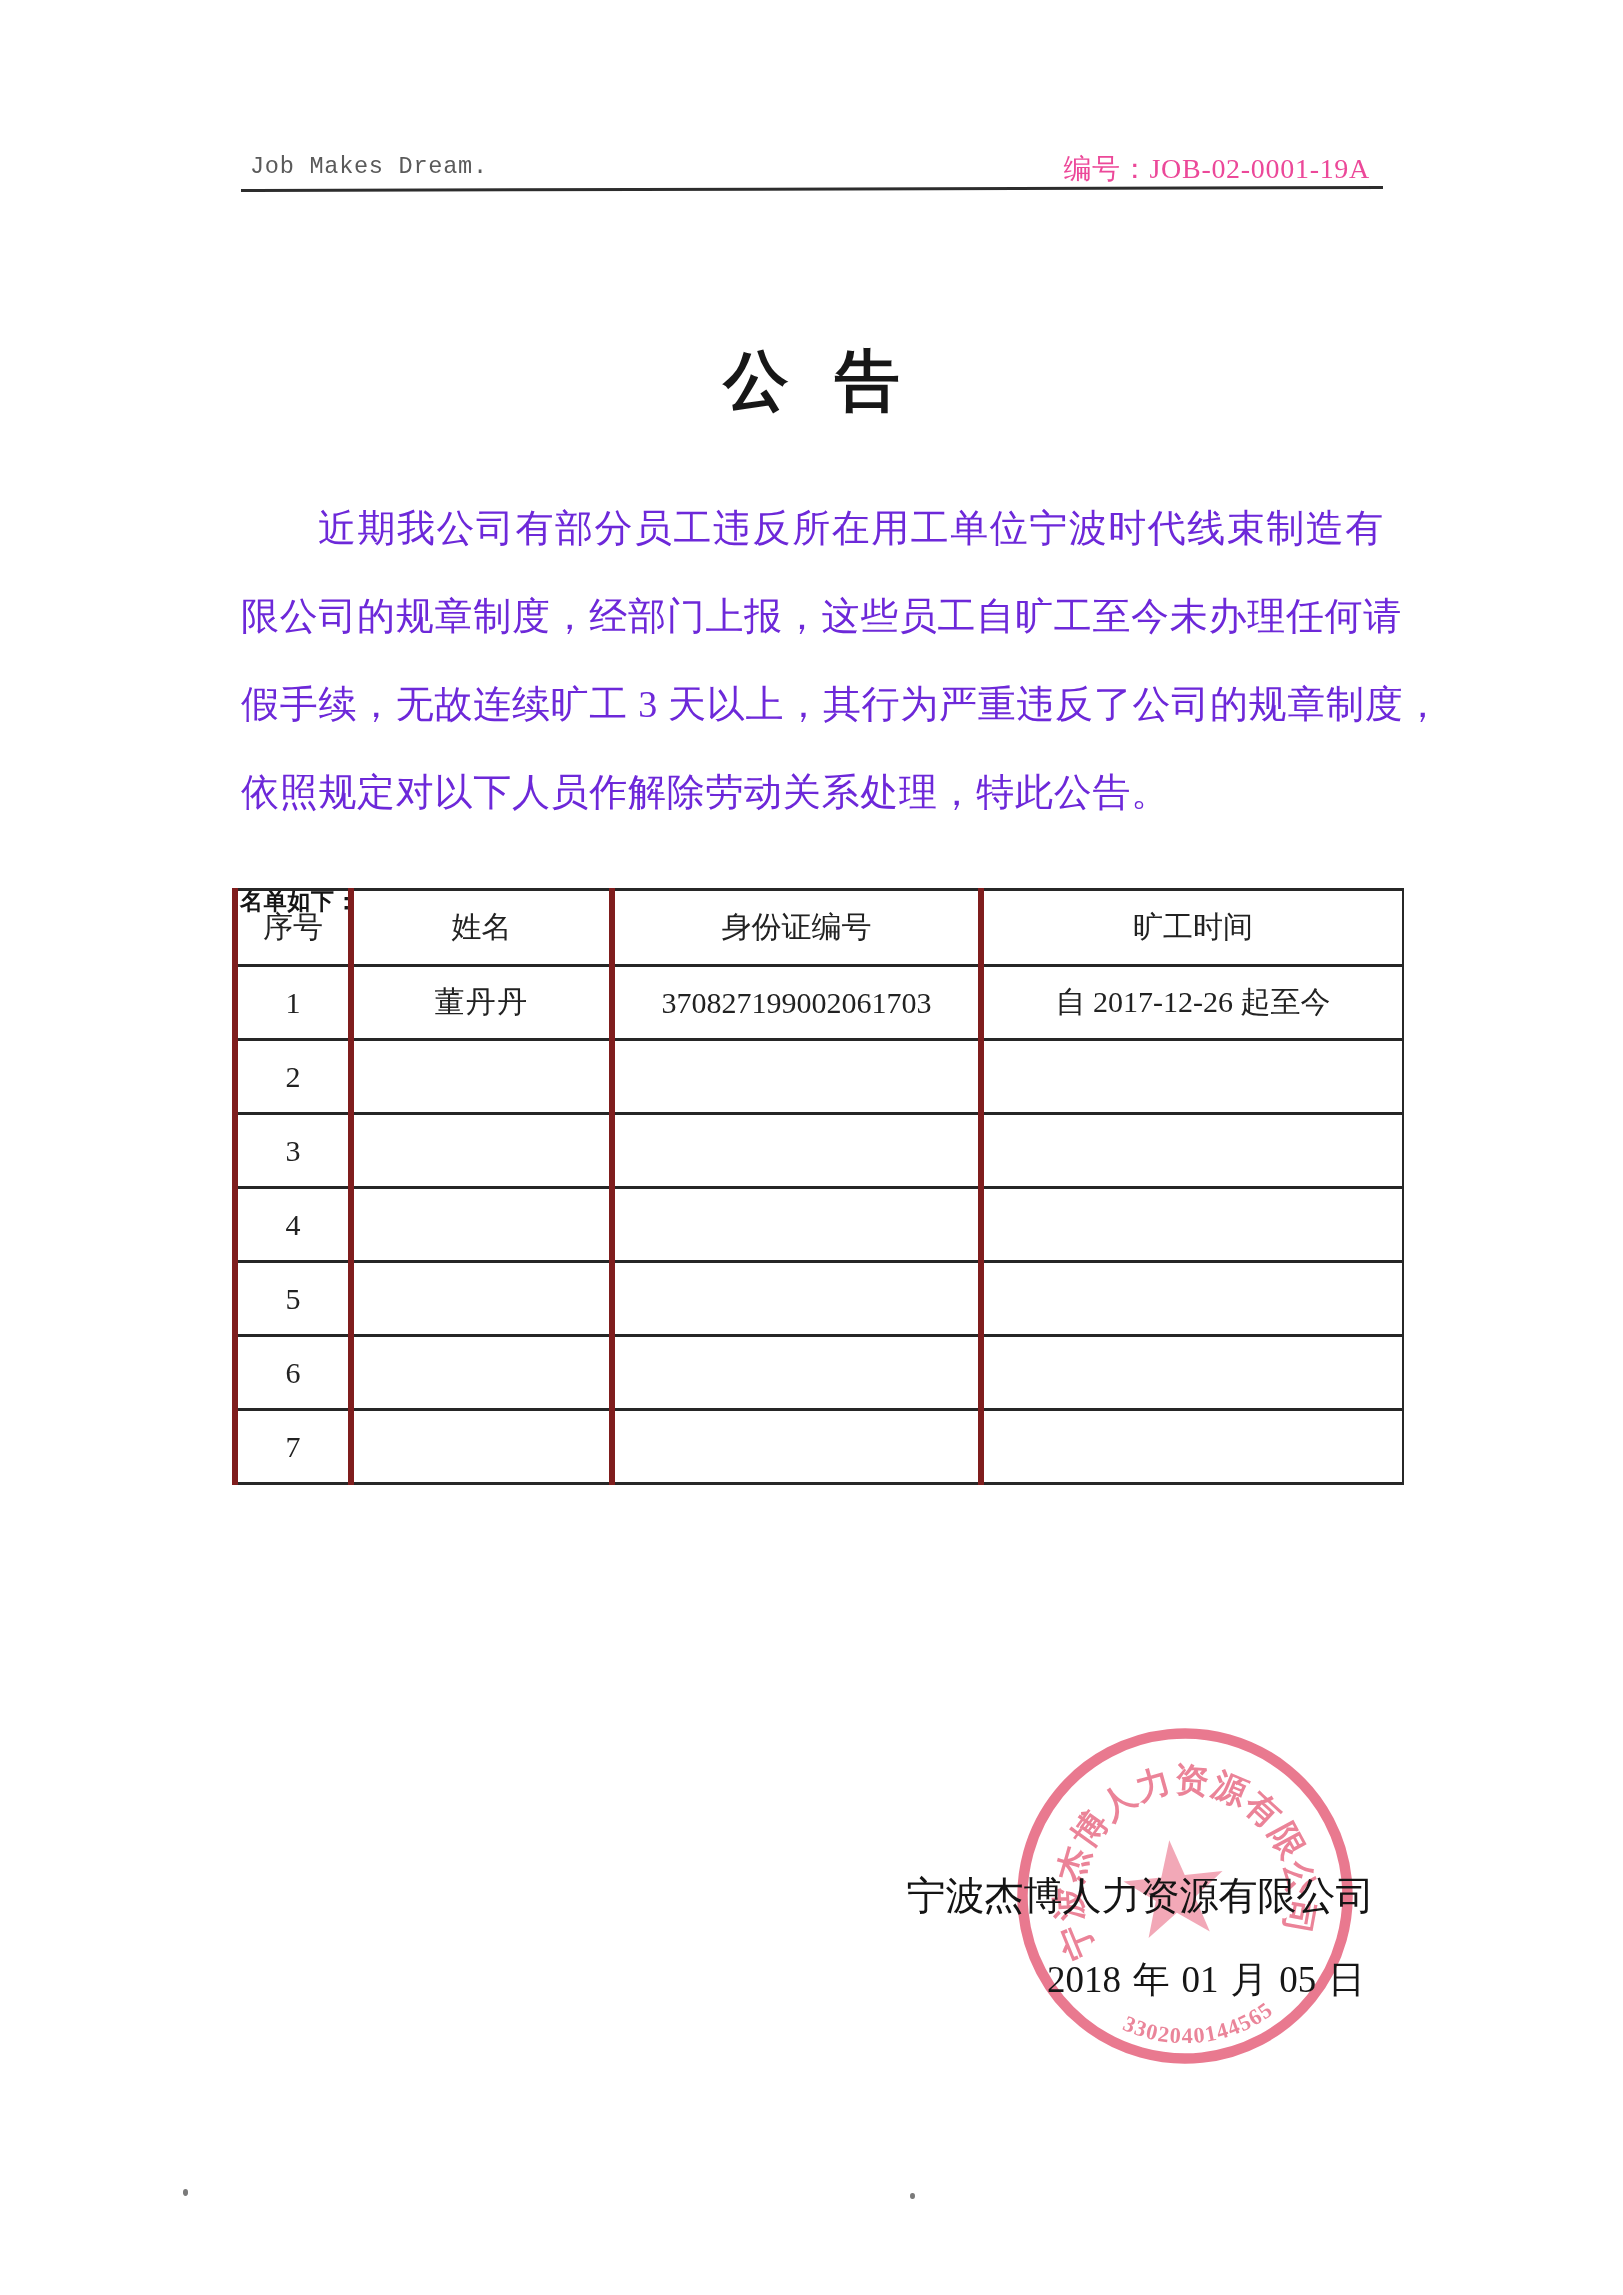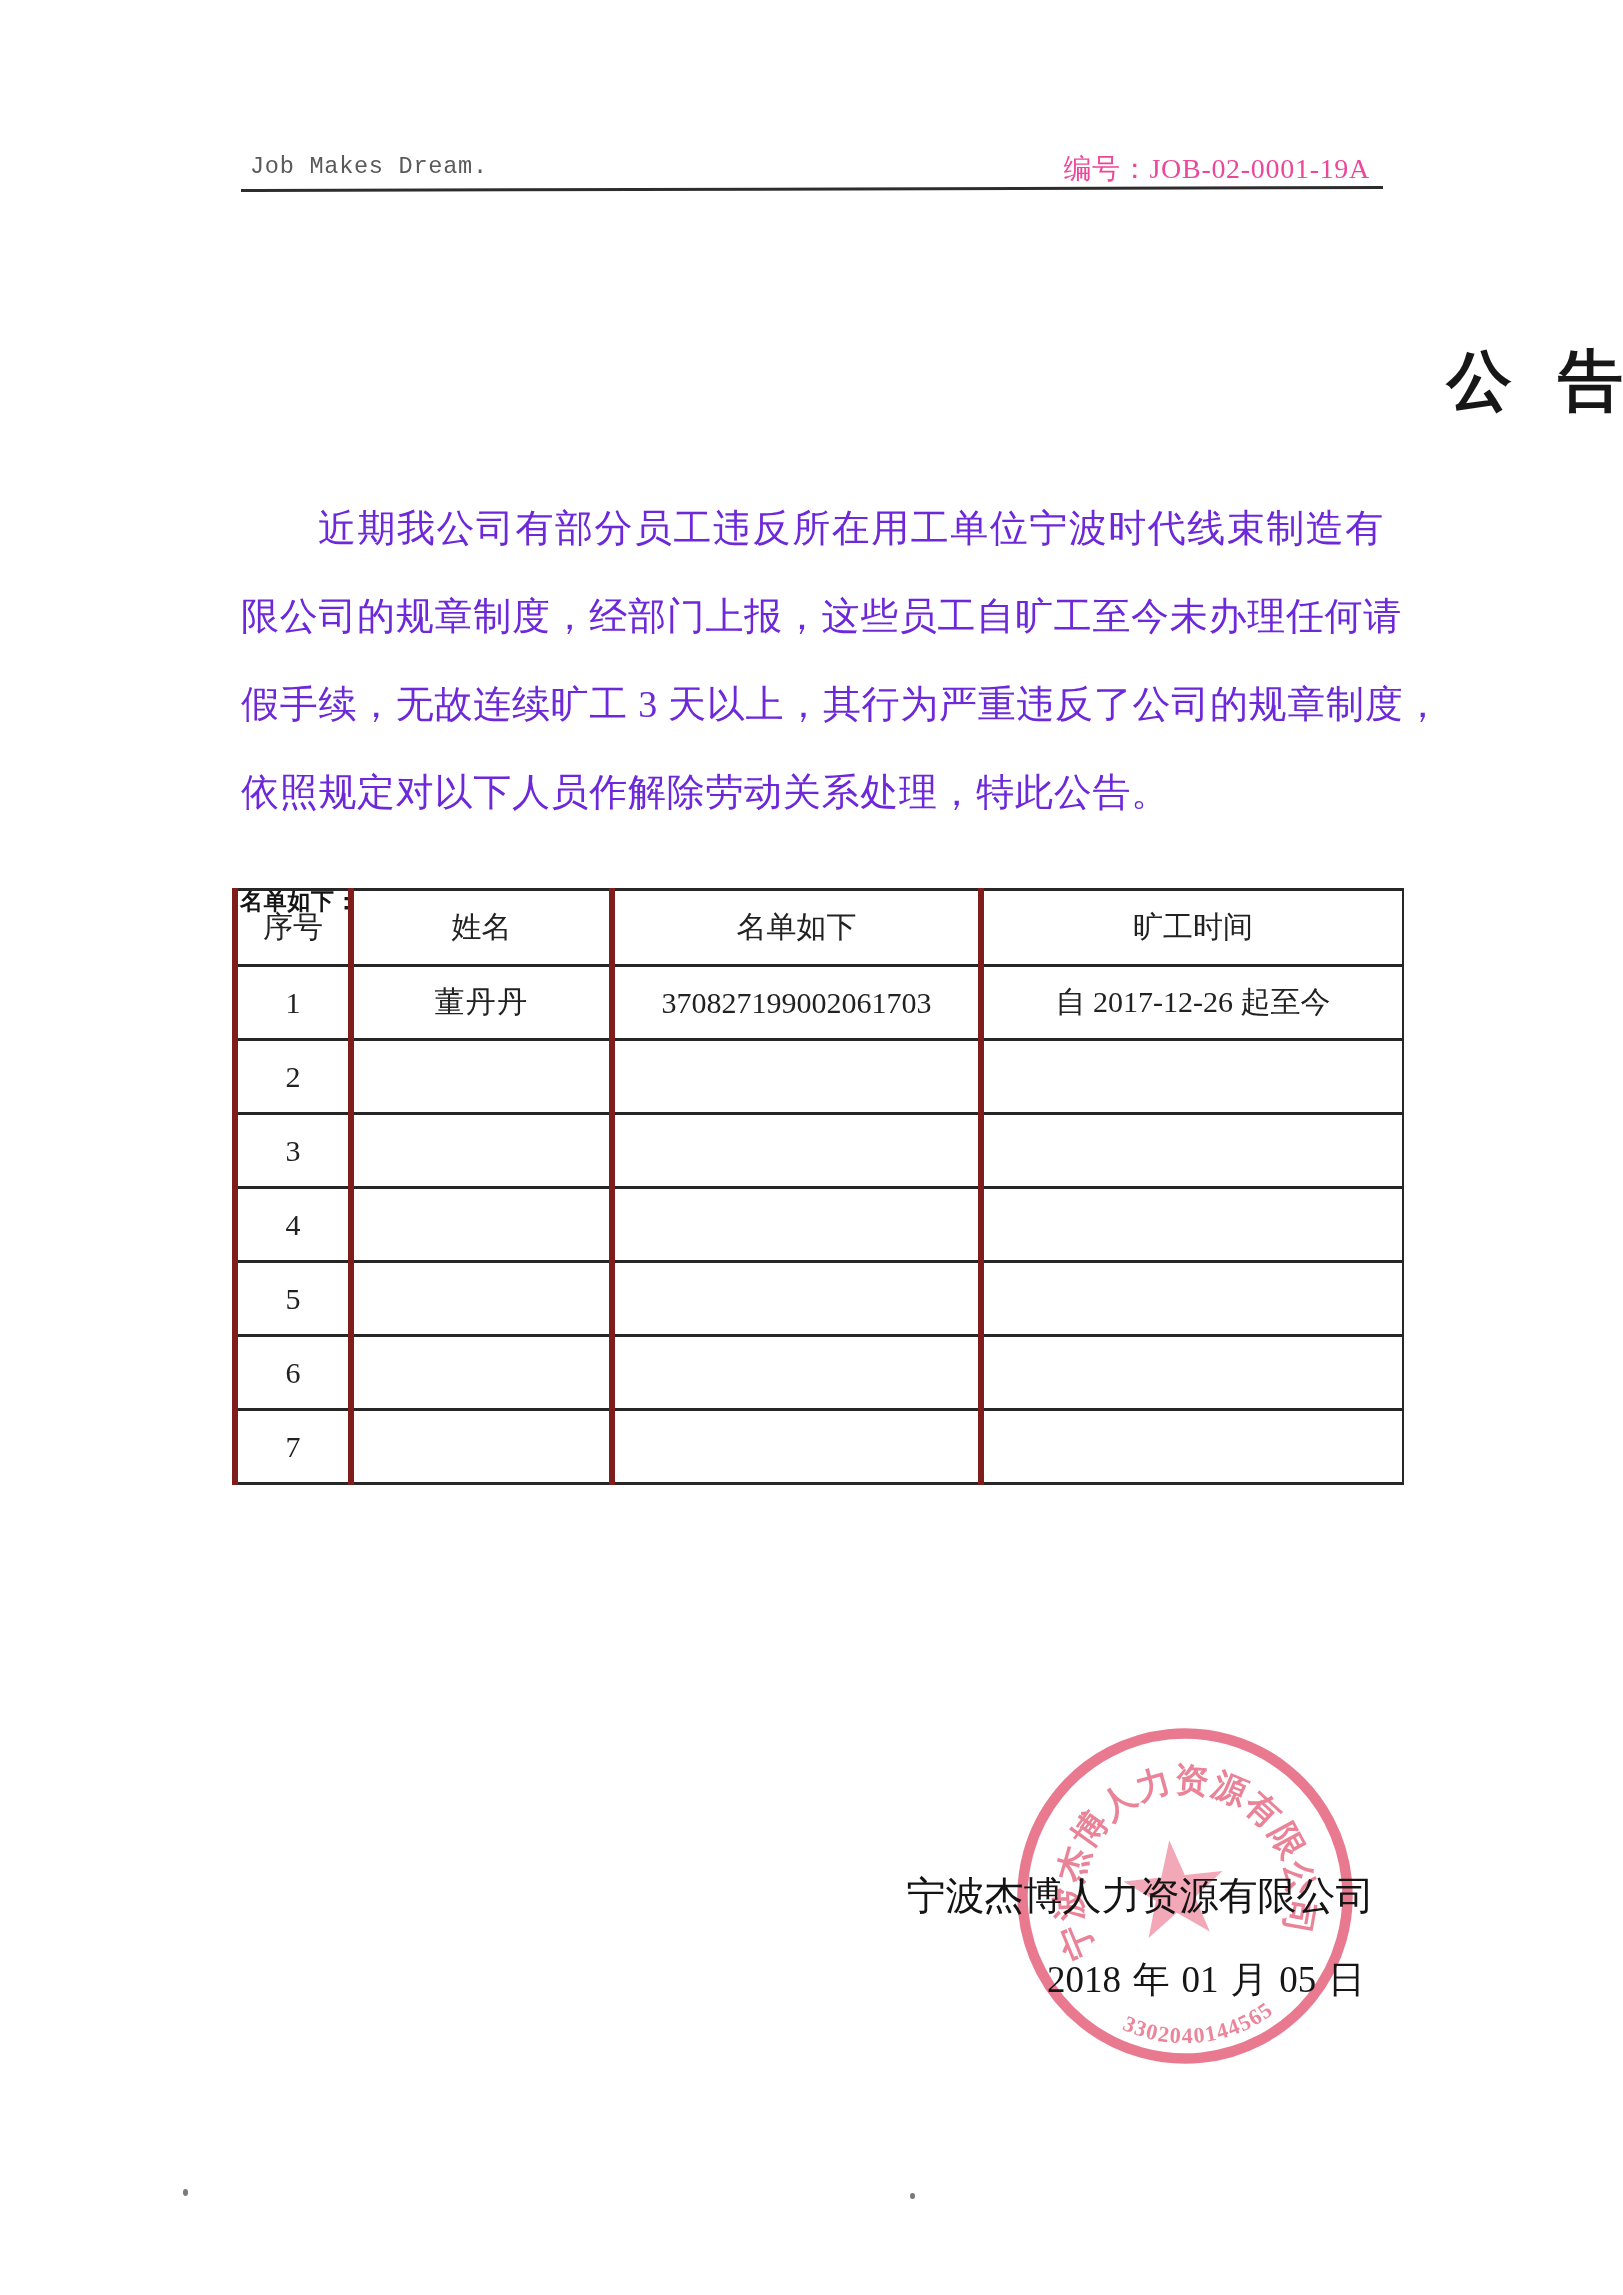--- a/index.html
+++ b/index.html
@@ -23,21 +23,21 @@
     position: absolute; right: 253px; top: 152px;
     font-size: 28px; line-height: 33px; color: #ec4899; letter-spacing: 0.7px;
   }
   .hdr-rule {
     position: absolute; left: 241px; top: 189px; width: 1142px; height: 3.3px;
     background: #2d2d2d; transform: rotate(-0.15deg); transform-origin: left center;
   }
   
   .doc-title {
     position: absolute; left: 0; top: 342px; width: 100%;
-    text-align: right; font-size: 65px; font-weight: 700;
+    text-align: center; font-size: 65px; font-weight: 700;
     word-spacing: 30px; color: #171717; line-height: 79px;
   }
   
   .body-par {
     position: absolute; left: 241px; top: 484px; width: 1143px;
     font-size: 38px; color: #6d28d9;
   }
   .bline {
     height: 88px; line-height: 88px;
     text-align: justify; text-align-last: justify;
@@ -115,21 +115,21 @@
     <colgroup>
       <col style="width:116px">
         <col style="width:261px">
         <col style="width:369px">
         <col style="width:422px">
     </colgroup>
     <tbody>
         <tr class="hrow">
       <th>序号</th>
       <th>姓名</th>
-      <th>名单如下</th>
+      <th>身份证编号</th>
       <th>旷工时间</th>
     </tr>
     <tr class="drow">
       <td>1</td>
       <td class="c-name">董丹丹</td>
       <td>370827199002061703</td>
       <td>自 2017-12-26 起至今</td>
     </tr>
     <tr class="drow">
       <td>2</td>

